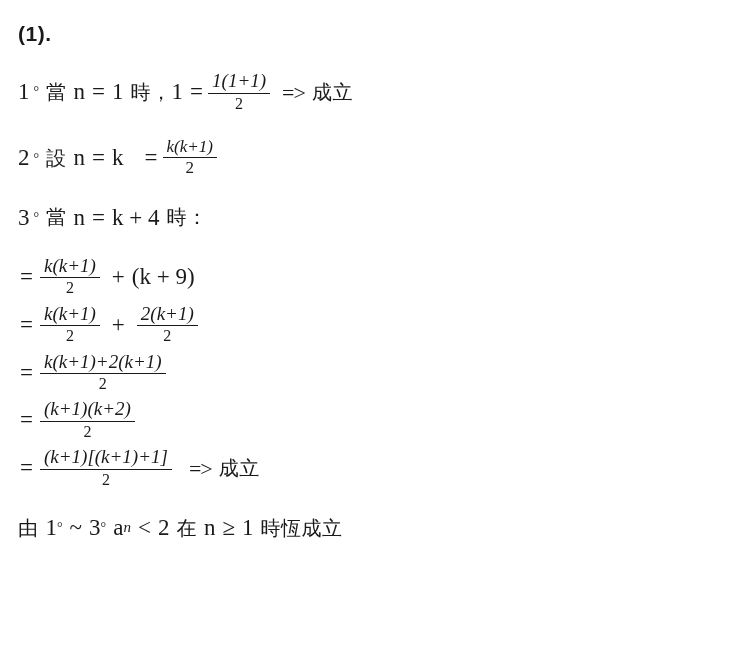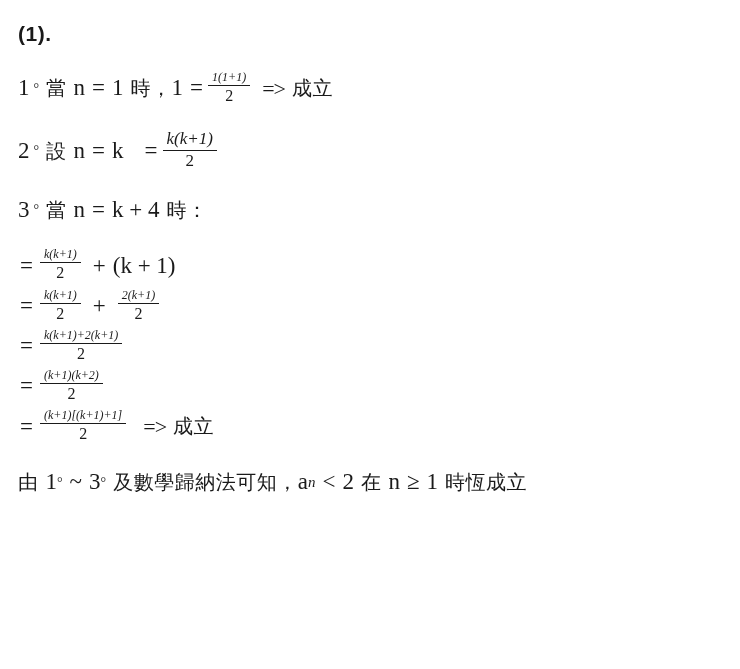--- a/index.html
+++ b/index.html
@@ -76,21 +76,21 @@
     flex-direction: column;
     align-items: center;
     vertical-align: middle;
     margin: 0 5px;
     font-family: "Liberation Serif", serif;
     line-height: 1.08;
     position: relative;
     top: -1px;
   }
   .frac .num {
-    font-size: 12px;
+    font-size: 19px;
     padding: 0 4px 1px 4px;
     font-style: italic;
   }
   .frac .den {
     font-size: 16px;
     padding: 1px 4px 0 4px;
     border-top: 1.4px solid #1a1a1a;
     width: 100%;
     box-sizing: border-box;
     text-align: center;
@@ -189,21 +189,21 @@
 
     <div class="line">
       <span class="math eqsign">=</span>
       <span class="frac">
         <span class="num">k(k+1)</span>
         <span class="den upright">2</span>
       </span>
       <span class="sp"></span>
       <span class="math">+</span>
       <span class="sp"></span>
-      <span class="math it">(k + 1)</span>
+      <span class="math it">(k + 9)</span>
     </div>
 
     <div class="line">
       <span class="math eqsign">=</span>
       <span class="frac">
         <span class="num">k(k+1)</span>
         <span class="den upright">2</span>
       </span>
       <span class="sp"></span>
       <span class="math">+</span>
@@ -248,21 +248,20 @@
     <span class="cjk">由</span>
     <span class="sp"></span>
     <span class="math">1</span>
       <span class="sup-deg">°</span>
     <span class="sp"></span>
     <span class="math">~</span>
     <span class="sp"></span>
     <span class="math">3</span>
       <span class="sup-deg">°</span>
     <span class="sp"></span>
-    <span class="cjk">及數學歸納法可知，</span>
     <span class="math it">a</span>
       <span class="sub">n</span>
     <span class="sp"></span>
     <span class="math">&lt;</span>
     <span class="sp"></span>
     <span class="math">2</span>
     <span class="sp"></span>
     <span class="cjk">在</span>
     <span class="sp"></span>
     <span class="math it">n</span>

